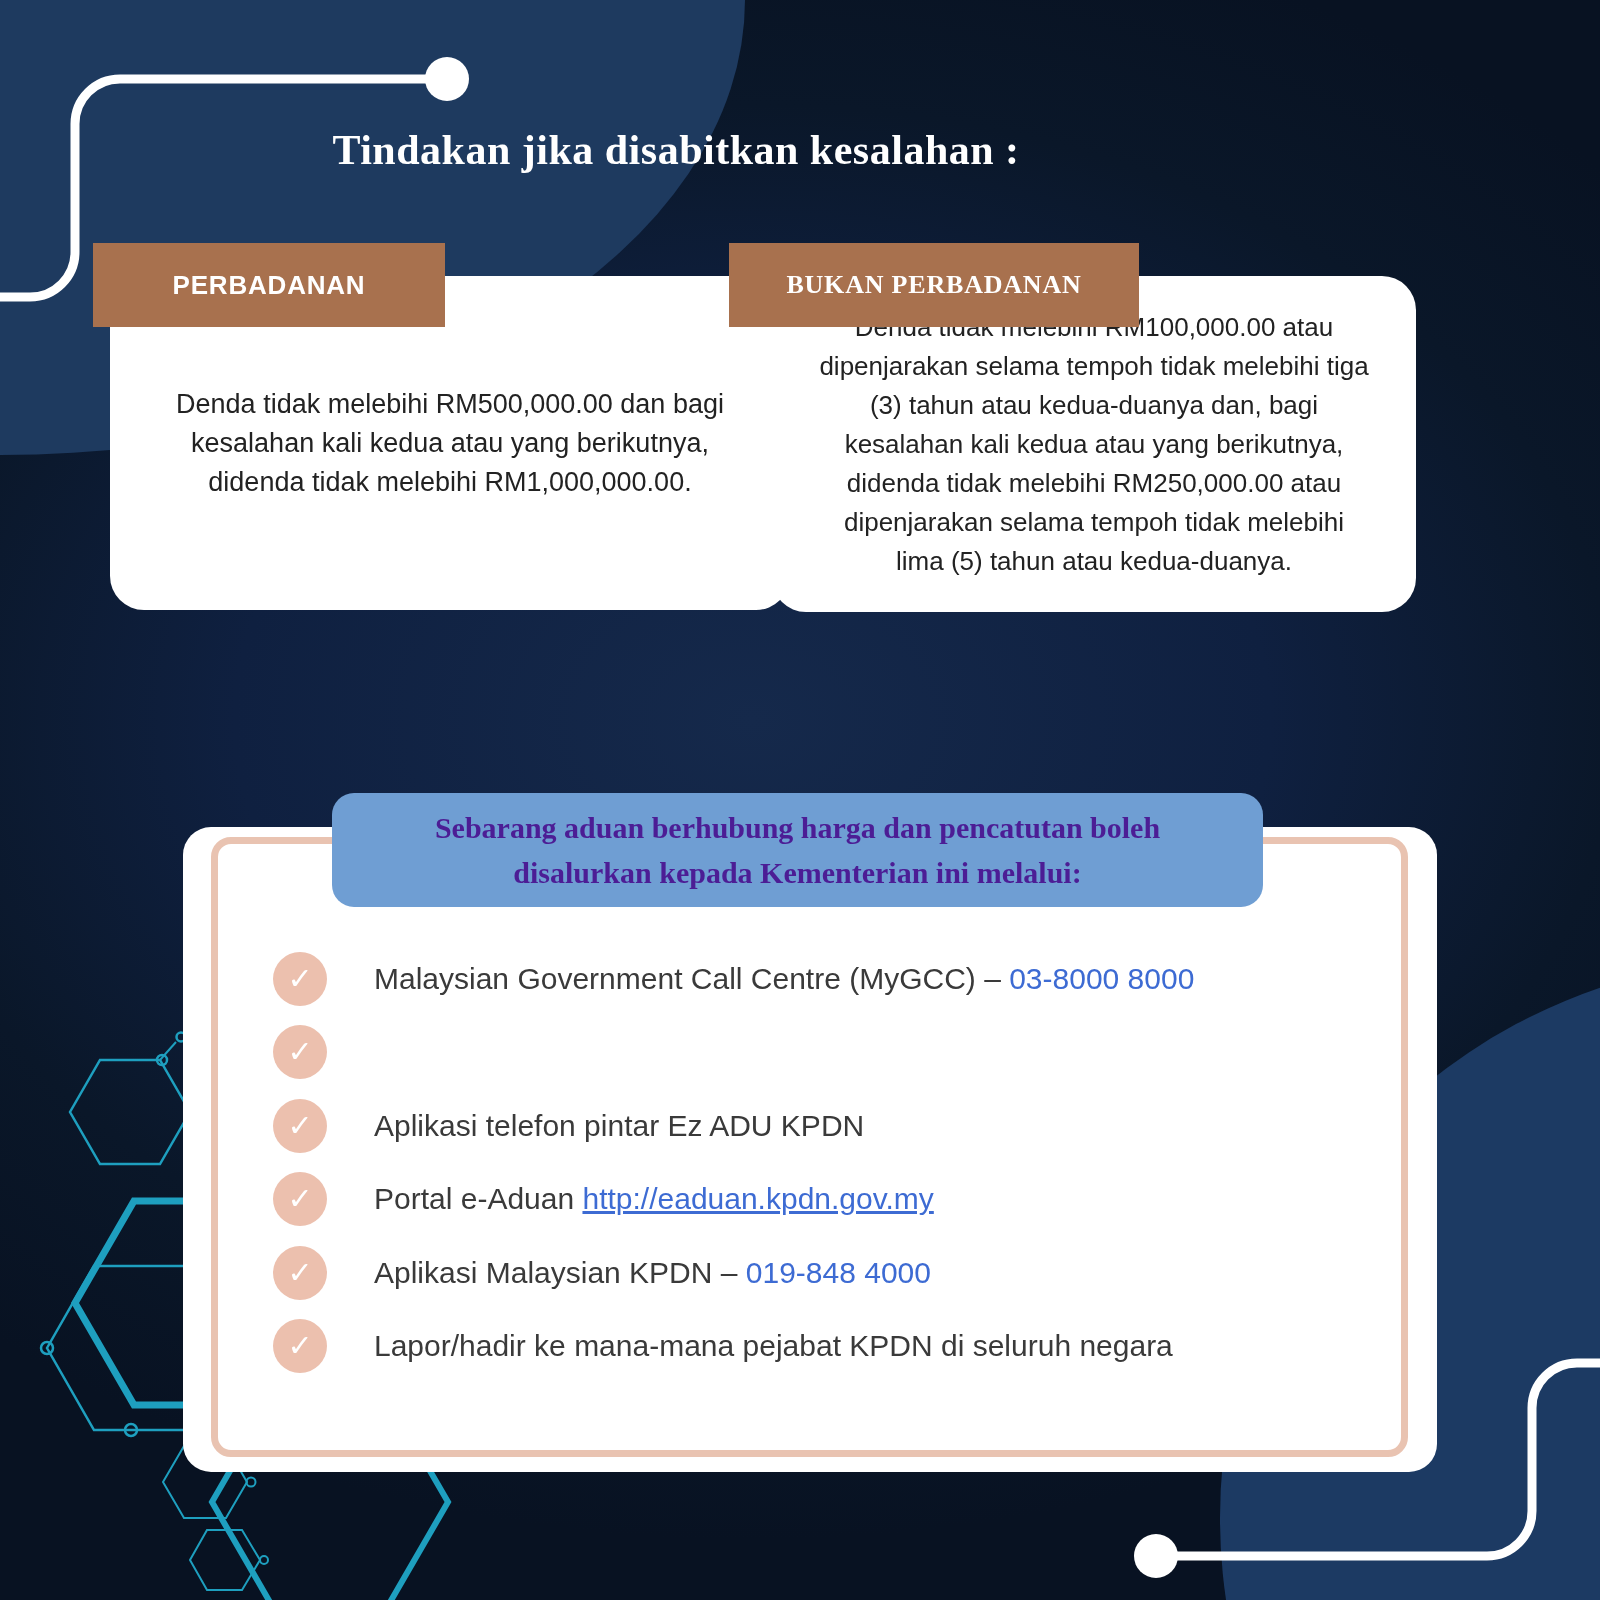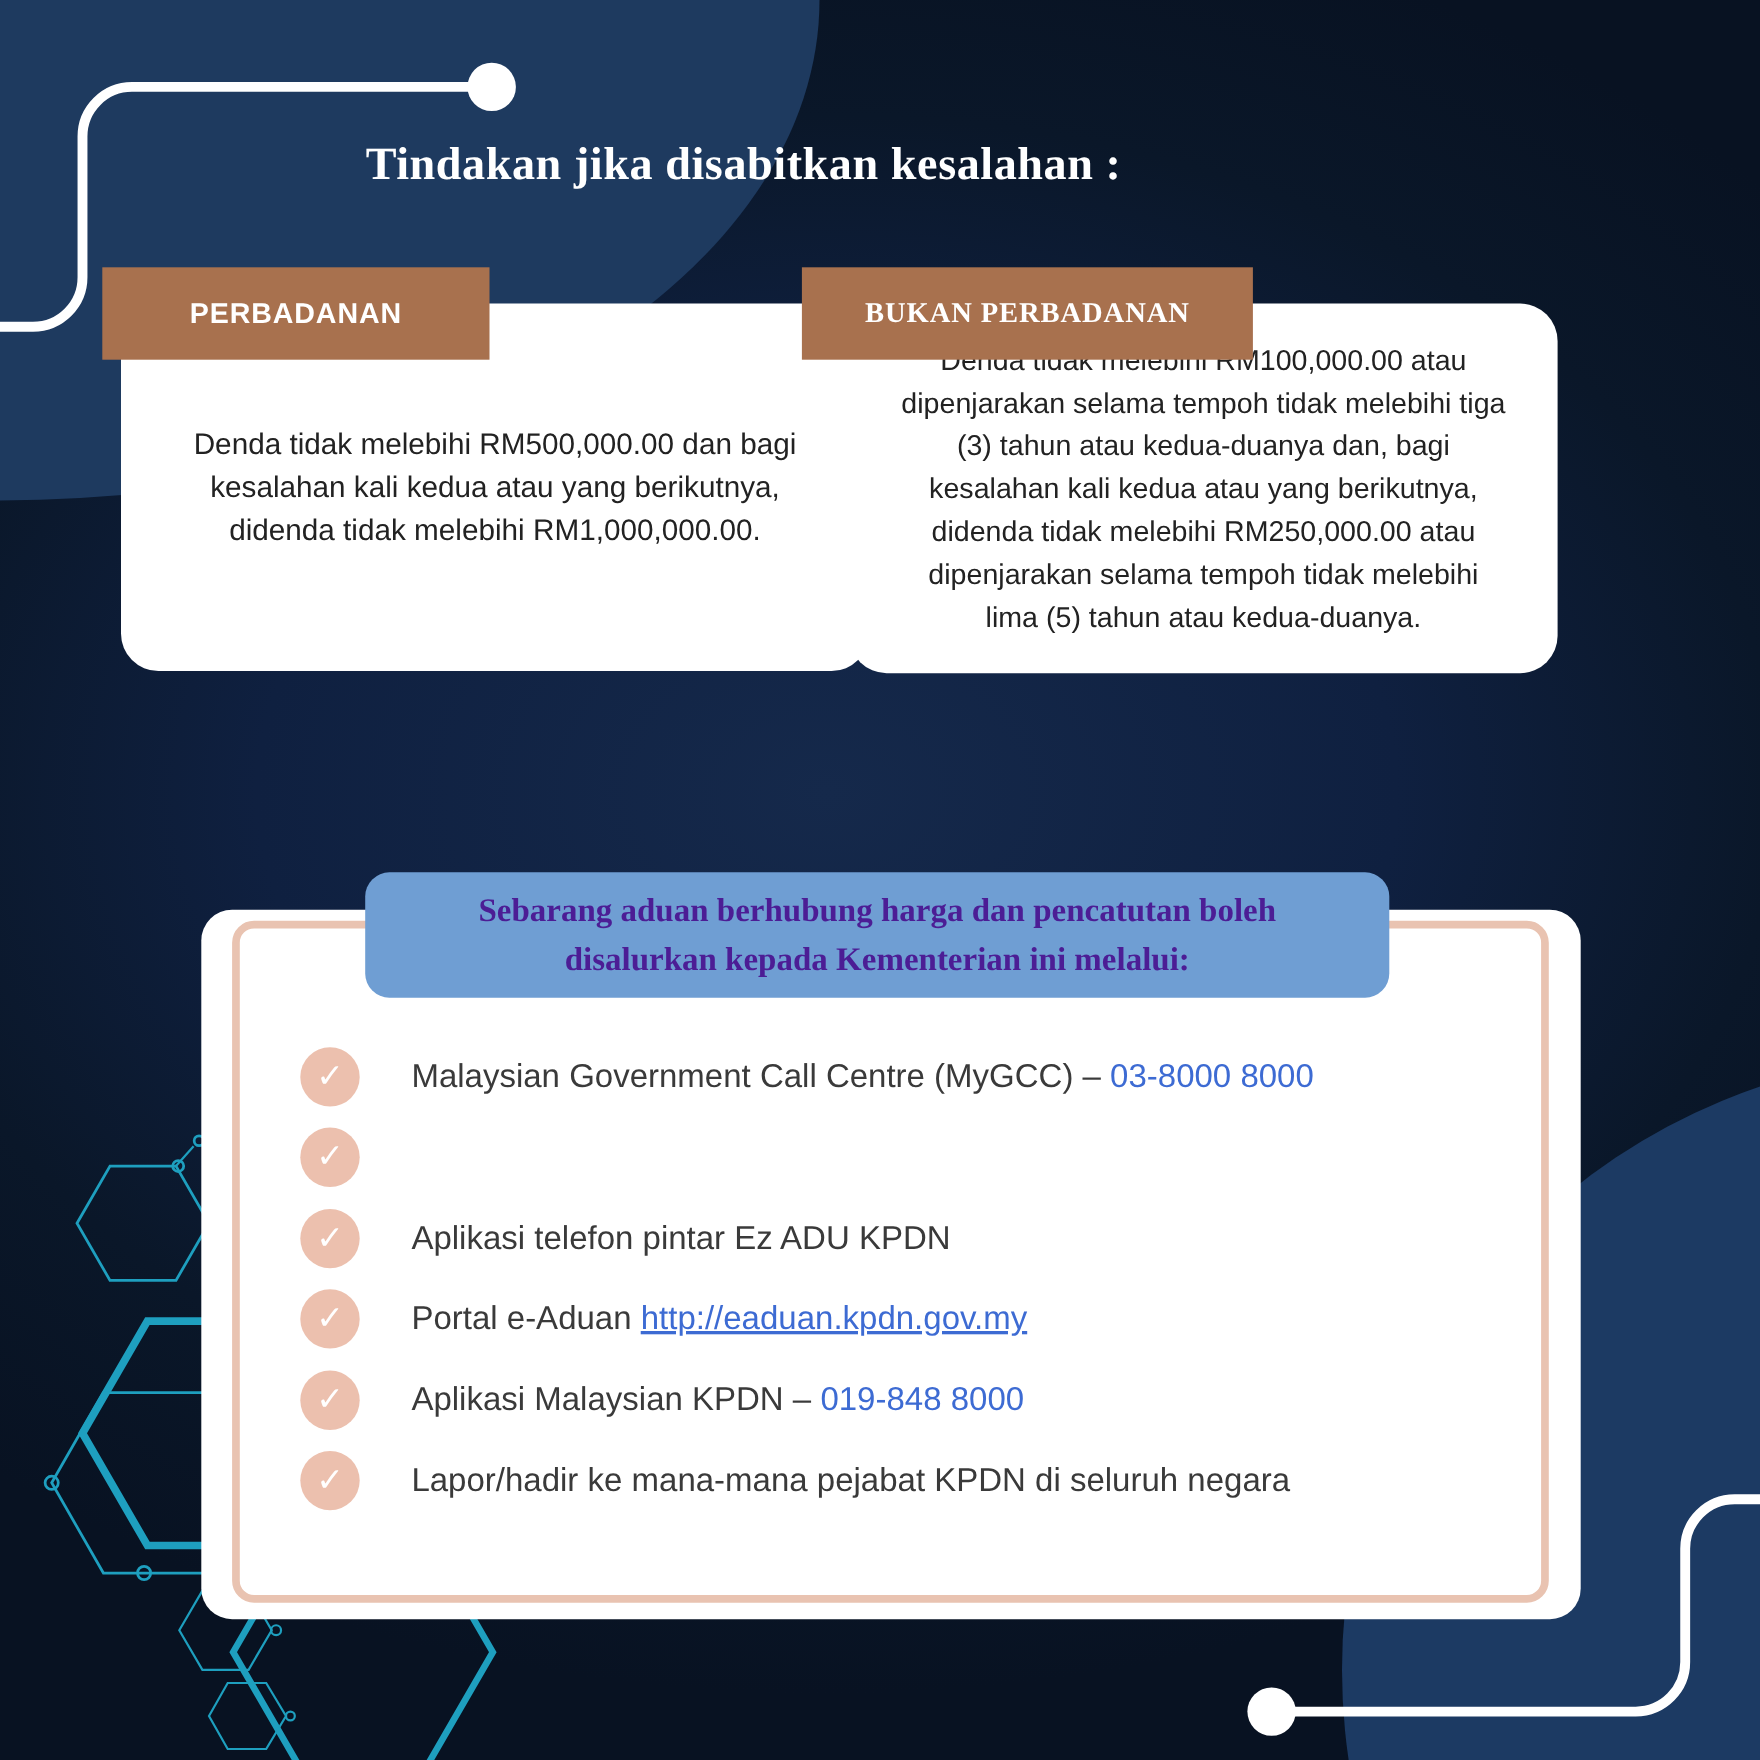--- a/index.html
+++ b/index.html
@@ -128,21 +128,21 @@
     <div class="crow">
       <span class="chk">✓</span>
       <span class="ctext"><span>Aplikasi telefon pintar Ez ADU KPDN</span><span class="val"></span></span>
     </div>
     <div class="crow">
       <span class="chk">✓</span>
       <span class="ctext"><span>Portal e-Aduan </span><span class="val link">http://eaduan.kpdn.gov.my</span></span>
     </div>
     <div class="crow">
       <span class="chk">✓</span>
-      <span class="ctext"><span>Aplikasi Malaysian KPDN – </span><span class="val">019-848 8000</span></span>
+      <span class="ctext"><span>Aplikasi Malaysian KPDN – </span><span class="val">019-848 4000</span></span>
     </div>
     <div class="crow">
       <span class="chk">✓</span>
       <span class="ctext"><span>Lapor/hadir ke mana-mana pejabat KPDN di seluruh negara</span><span class="val"></span></span>
     </div>
   </div>
 
 </div>
 
 </body></html>

